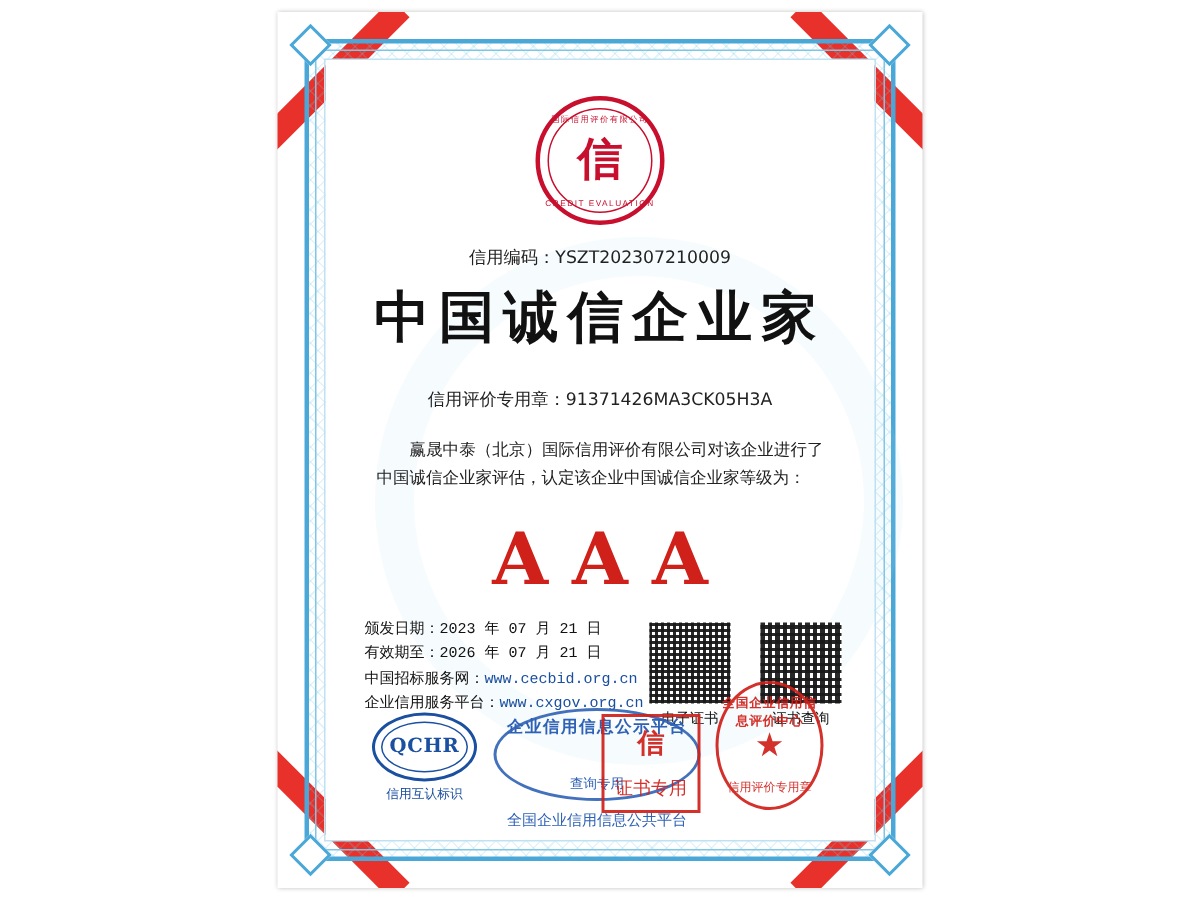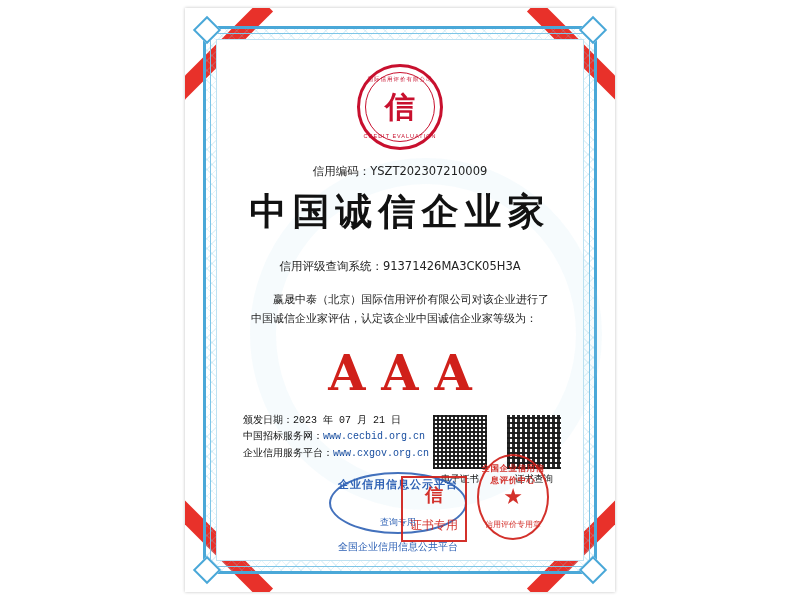--- a/index.html
+++ b/index.html
@@ -445,32 +445,35 @@
       </div>
 
       <div class="cert-no">
         <span>信用编码：</span><span>YSZT202307210009</span>
       </div>
 
       <div class="main-title">中国诚信企业家</div>
 
 
       <div class="credit-code">
-        <span>信用评级查询系统：</span><span>91371426MA3CK05H3A</span>
+        <span>信用评价专用章：</span><span>91371426MA3CK05H3A</span>
       </div>
 
       <div class="body-text">赢晟中泰（北京）国际信用评价有限公司对该企业进行了中国诚信企业家评估，认定该企业中国诚信企业家等级为：</div>
 
       <div class="grade">AAA</div>
 
       <div class="lower">
 
         <div class="info">
           <div class="row">
             <span class="lbl">颁发日期：</span><span class="val">2023 年 07 月 21 日</span>
+          </div>
+          <div class="row">
+            <span class="lbl">有效期至：</span><span class="val">2026 年 07 月 21 日</span>
           </div>
           <div class="row">
             <span class="lbl">中国招标服务网：</span><span class="val link">www.cecbid.org.cn</span>
           </div>
           <div class="row">
             <span class="lbl">企业信用服务平台：</span><span class="val link">www.cxgov.org.cn</span>
           </div>
         </div>
 
         <div class="qr-wrap">
@@ -480,20 +483,26 @@
           </div>
           <div class="qr-item">
             <div class="qr b"></div>
             <div class="qr-cap">证书查询</div>
           </div>
         </div>
       </div>
 
       <div class="seals">
 
+        <div class="qchr">
+          <div class="qchr-oval">
+            <div class="qchr-text">QCHR</div>
+          </div>
+          <div class="qchr-cap">信用互认标识</div>
+        </div>
 
         <div class="blue-stamp">
           <div class="ov"></div>
           <div class="arc-top">企业信用信息公示平台</div>
           <div class="mid">全国企业信用信息公共平台</div>
           <div class="arc-bot">查询专用</div>
         </div>
 
 
         <div class="red-square">

